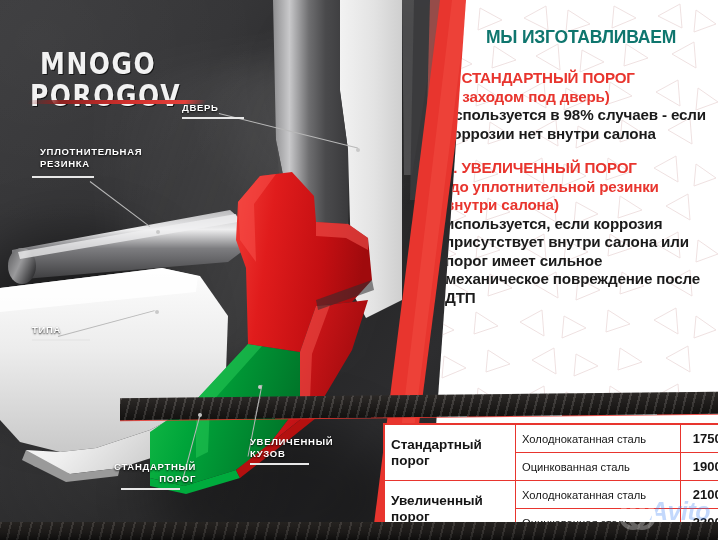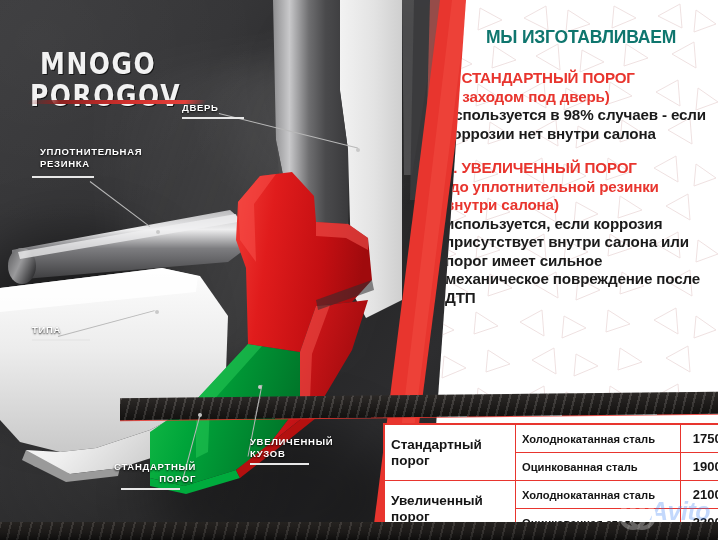--- a/index.html
+++ b/index.html
@@ -216,21 +216,21 @@
   }
   .pt-cat {
     width: 118px;
     font-size: 13.5px;
     font-weight: 700;
     line-height: 16px;
   }
   .pt-mat {
     width: 152px;
     font-size: 11.2px;
-    font-weight: 700;
+    font-weight: 400;
     height: 27px;
   }
   .pt-price {
     width: 52px;
     font-size: 13px;
     font-weight: 700;
     text-align: center;
   }
 
   

